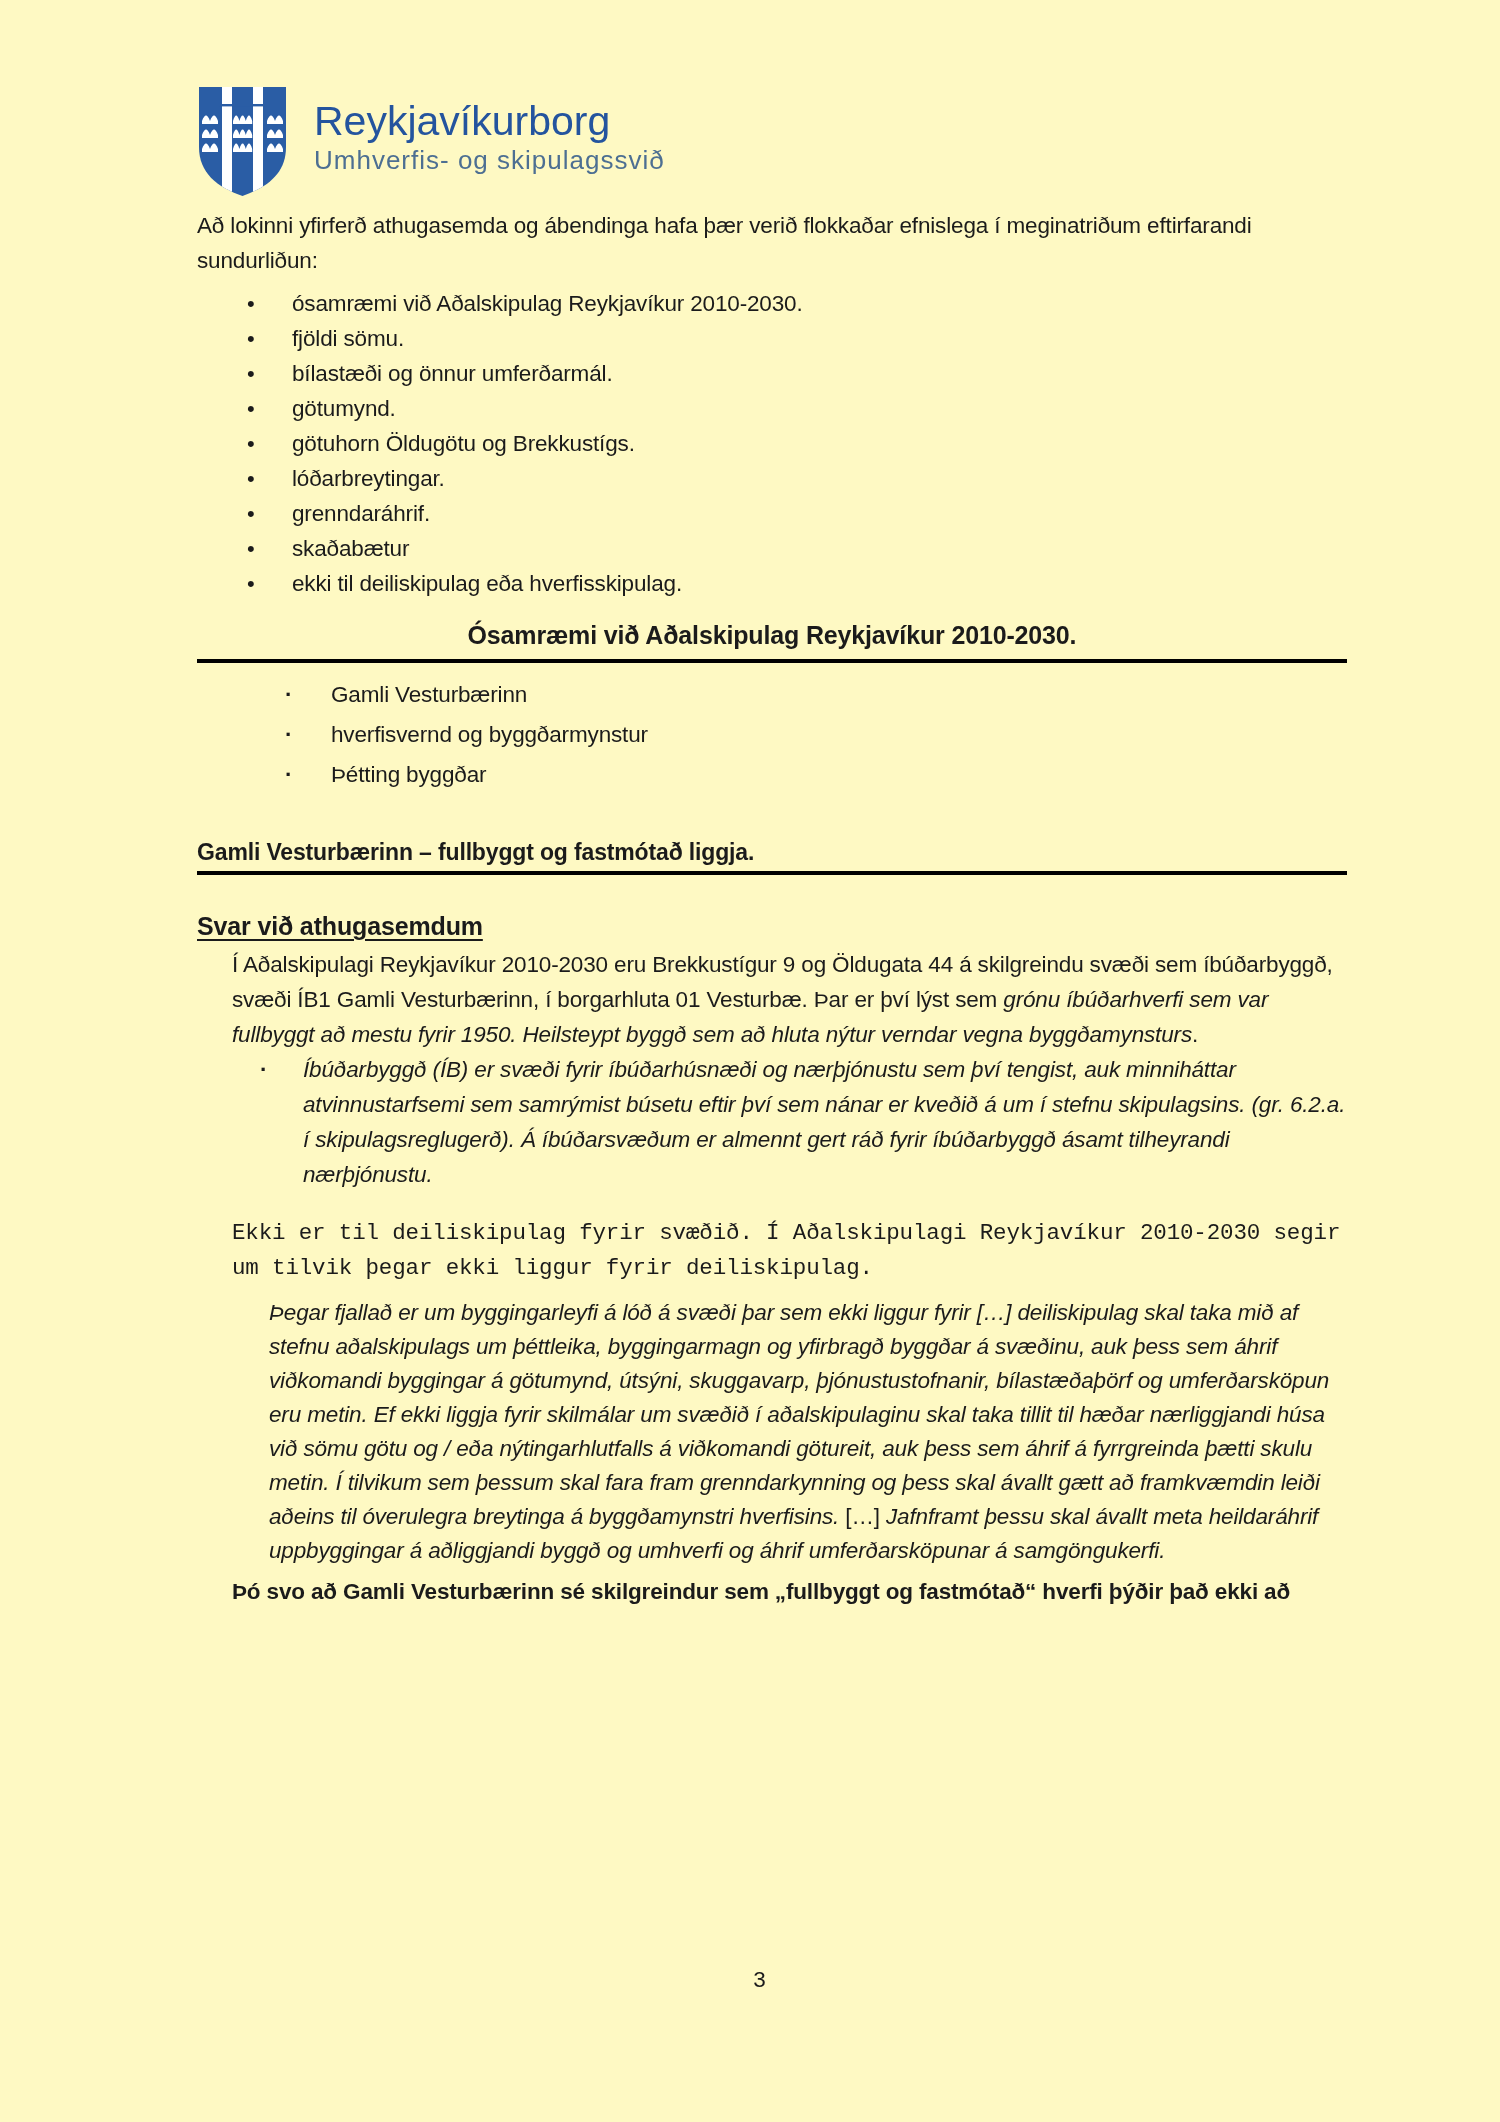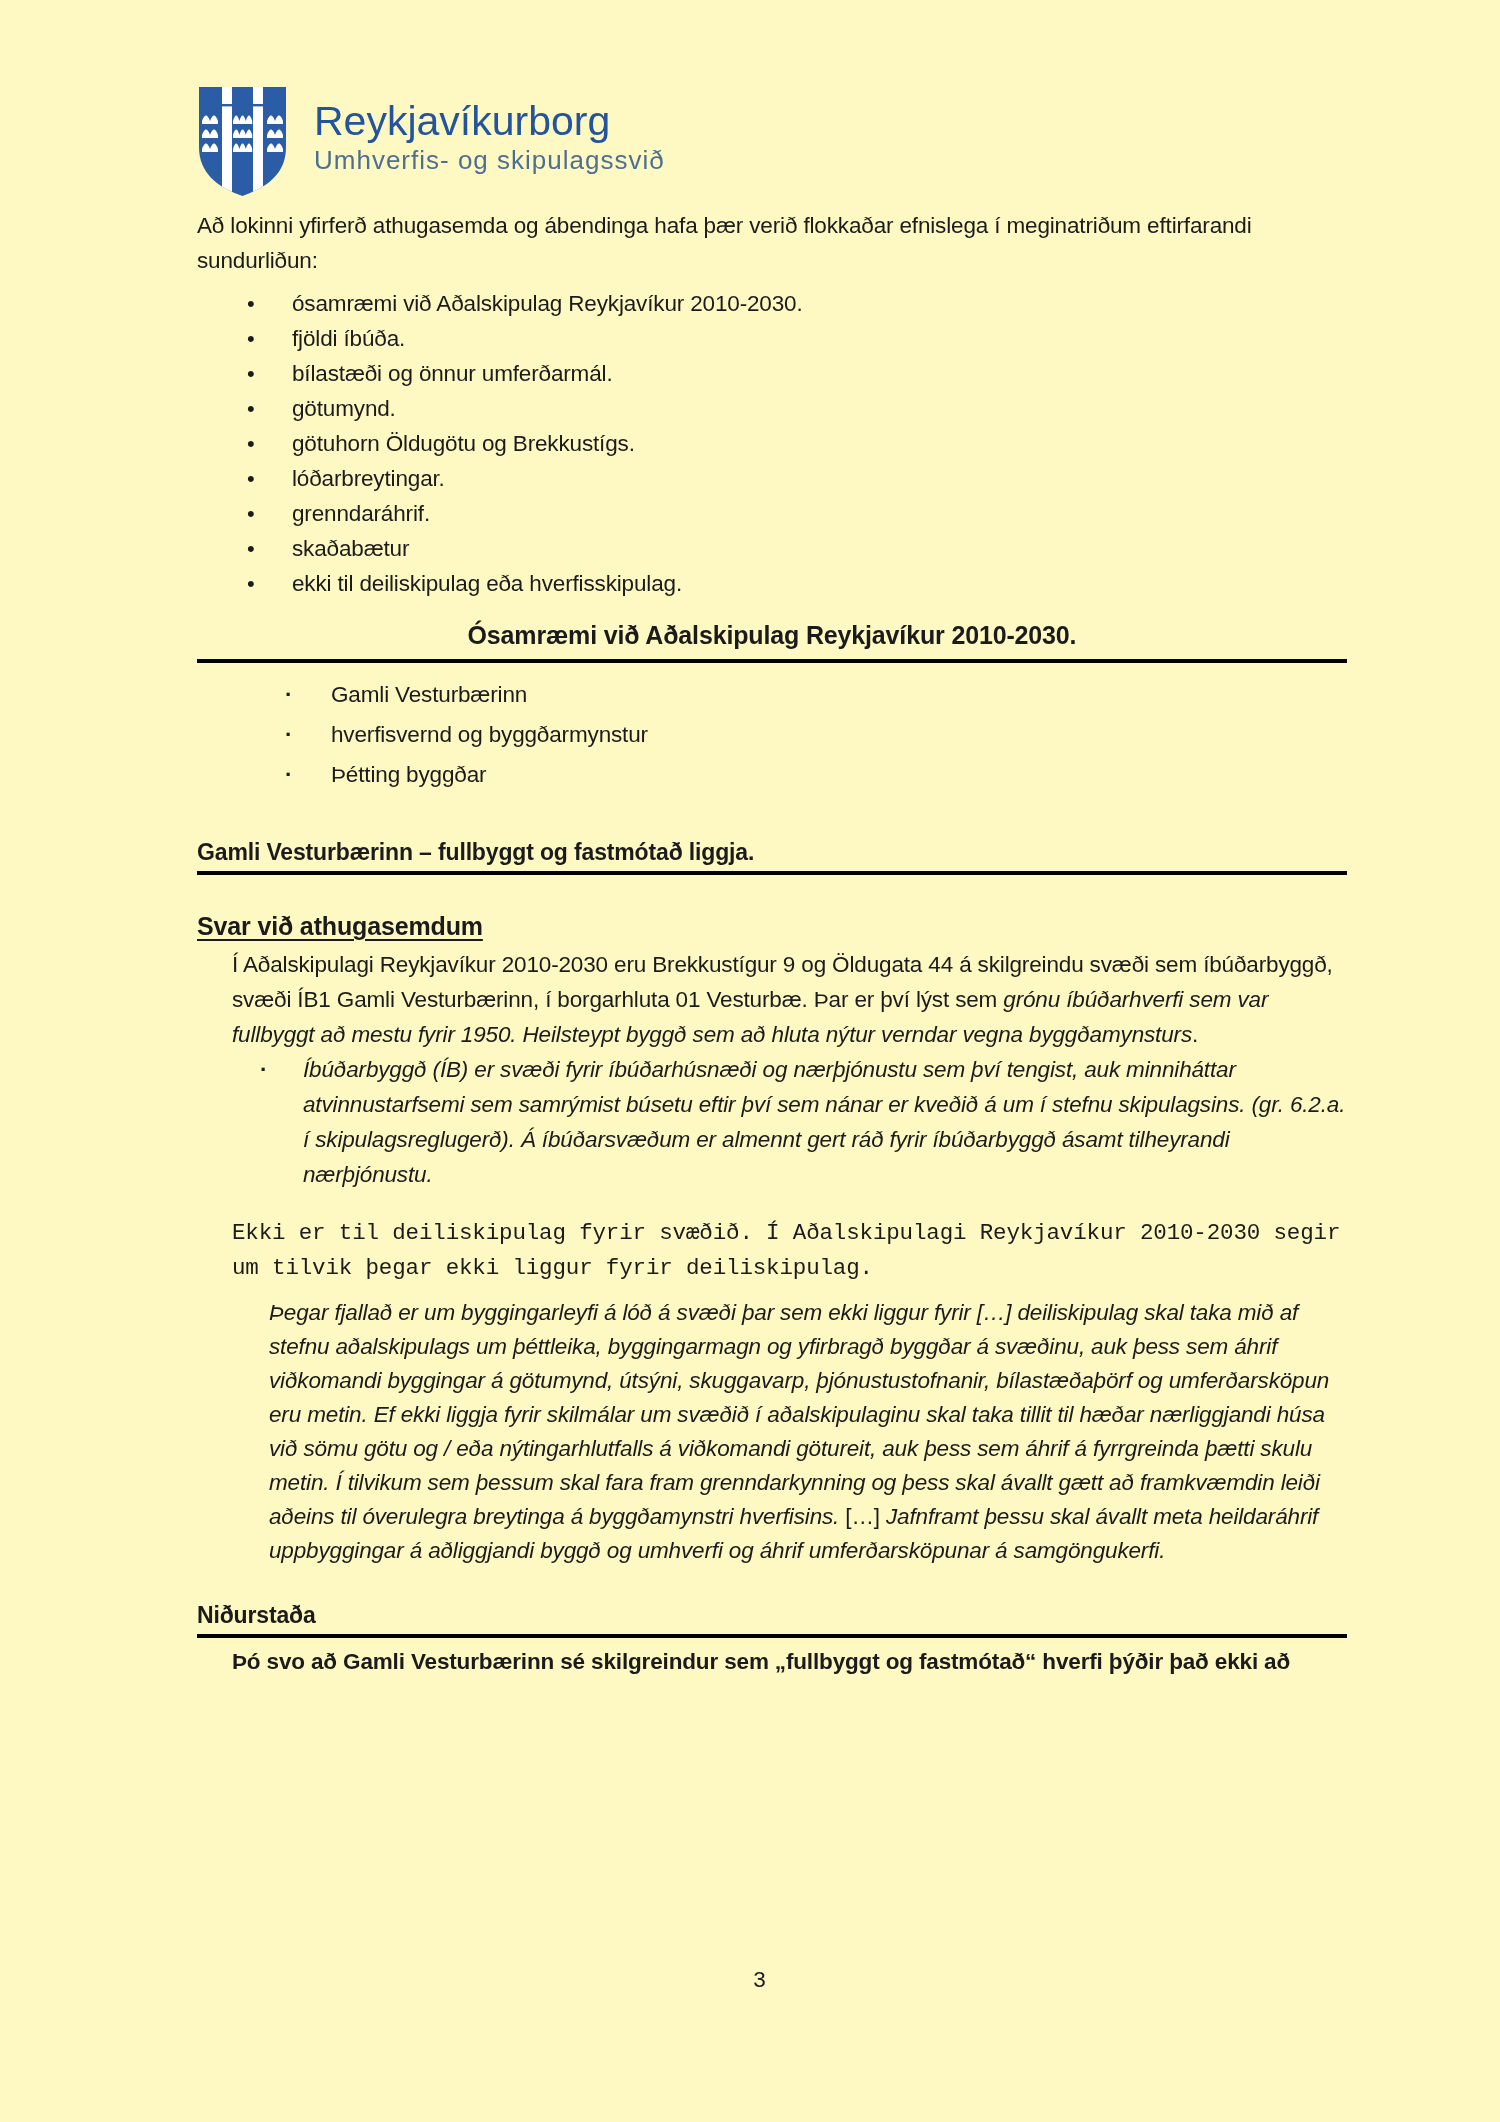--- a/index.html
+++ b/index.html
@@ -119,21 +119,21 @@
       <div class="logo-text">
         <div class="logo-org">Reykjavíkurborg</div>
         <div class="logo-dept">Umhverfis- og skipulagssvið</div>
       </div>
     </div>
 
     <p class="p p-intro">Að lokinni yfirferð athugasemda og ábendinga hafa þær verið flokkaðar efnislega í meginatriðum eftirfarandi sundurliðun:</p>
 
     <div class="list-main">
       <div class="li"><span class="marker"></span><span>ósamræmi við Aðalskipulag Reykjavíkur 2010-2030.</span></div>
-      <div class="li"><span class="marker"></span><span>fjöldi íbúða.</span></div>
+      <div class="li"><span class="marker"></span><span>fjöldi sömu.</span></div>
       <div class="li"><span class="marker"></span><span>bílastæði og önnur umferðarmál.</span></div>
       <div class="li"><span class="marker"></span><span>götumynd.</span></div>
       <div class="li"><span class="marker"></span><span>götuhorn Öldugötu og Brekkustígs.</span></div>
       <div class="li"><span class="marker"></span><span>lóðarbreytingar.</span></div>
       <div class="li"><span class="marker"></span><span>grenndaráhrif.</span></div>
       <div class="li"><span class="marker"></span><span>skaðabætur</span></div>
       <div class="li"><span class="marker"></span><span>ekki til deiliskipulag eða hverfisskipulag.</span></div>
     </div>
 
     <div class="h-center">Ósamræmi við Aðalskipulag Reykjavíkur 2010-2030.</div>
@@ -150,19 +150,18 @@
     <p class="p p-svar1"><span>Í Aðalskipulagi Reykjavíkur 2010-2030 eru Brekkustígur 9 og Öldugata 44 á skilgreindu svæði sem íbúðarbyggð, svæði ÍB1 Gamli Vesturbærinn, í borgarhluta 01 Vesturbæ. Þar er því lýst sem </span><span class="italic">grónu íbúðarhverfi sem var fullbyggt að mestu fyrir 1950. Heilsteypt byggð sem að hluta nýtur verndar vegna byggðamynsturs</span><span>.</span></p>
 
     <div class="list-italic indent1">
       <div class="li"><span class="marker"></span><span>Íbúðarbyggð (ÍB) er svæði fyrir íbúðarhúsnæði og nærþjónustu sem því tengist, auk minniháttar atvinnustarfsemi sem samrýmist búsetu eftir því sem nánar er kveðið á um í stefnu skipulagsins. (gr. 6.2.a. í skipulagsreglugerð). Á íbúðarsvæðum er almennt gert ráð fyrir íbúðarbyggð ásamt tilheyrandi nærþjónustu.</span></div>
     </div>
 
     <p class="p p-ekki">Ekki er til deiliskipulag fyrir svæðið. Í Aðalskipulagi Reykjavíkur 2010-2030 segir um tilvik þegar ekki liggur fyrir deiliskipulag.</p>
 
     <div class="quote"><span class="italic">Þegar fjallað er um byggingarleyfi á lóð á svæði þar sem ekki liggur fyrir […] deiliskipulag skal taka mið af stefnu aðalskipulags um þéttleika, byggingarmagn og yfirbragð byggðar á svæðinu, auk þess sem áhrif viðkomandi byggingar á götumynd, útsýni, skuggavarp, þjónustustofnanir, bílastæðaþörf og umferðarsköpun eru metin. Ef ekki liggja fyrir skilmálar um svæðið í aðalskipulaginu skal taka tillit til hæðar nærliggjandi húsa við sömu götu og / eða nýtingarhlutfalls á viðkomandi götureit, auk þess sem áhrif á fyrrgreinda þætti skulu metin. Í tilvikum sem þessum skal fara fram grenndarkynning og þess skal ávallt gætt að framkvæmdin leiði aðeins til óverulegra breytinga á byggðamynstri hverfisins. </span><span class="upright">[…]</span><span class="italic"> Jafnframt þessu skal ávallt meta heildaráhrif uppbyggingar á aðliggjandi byggð og umhverfi og áhrif umferðarsköpunar á samgöngukerfi.</span></div>
 
-    <div class="h-nidurstada">Niðurstaða</div>
     <p class="p p-final">Þó svo að Gamli Vesturbærinn sé skilgreindur sem „fullbyggt og fastmótað“ hverfi þýðir það ekki að</p>
 
   </div>
 
   <div class="page-number">3</div>
 </div>
 
 </body></html>

